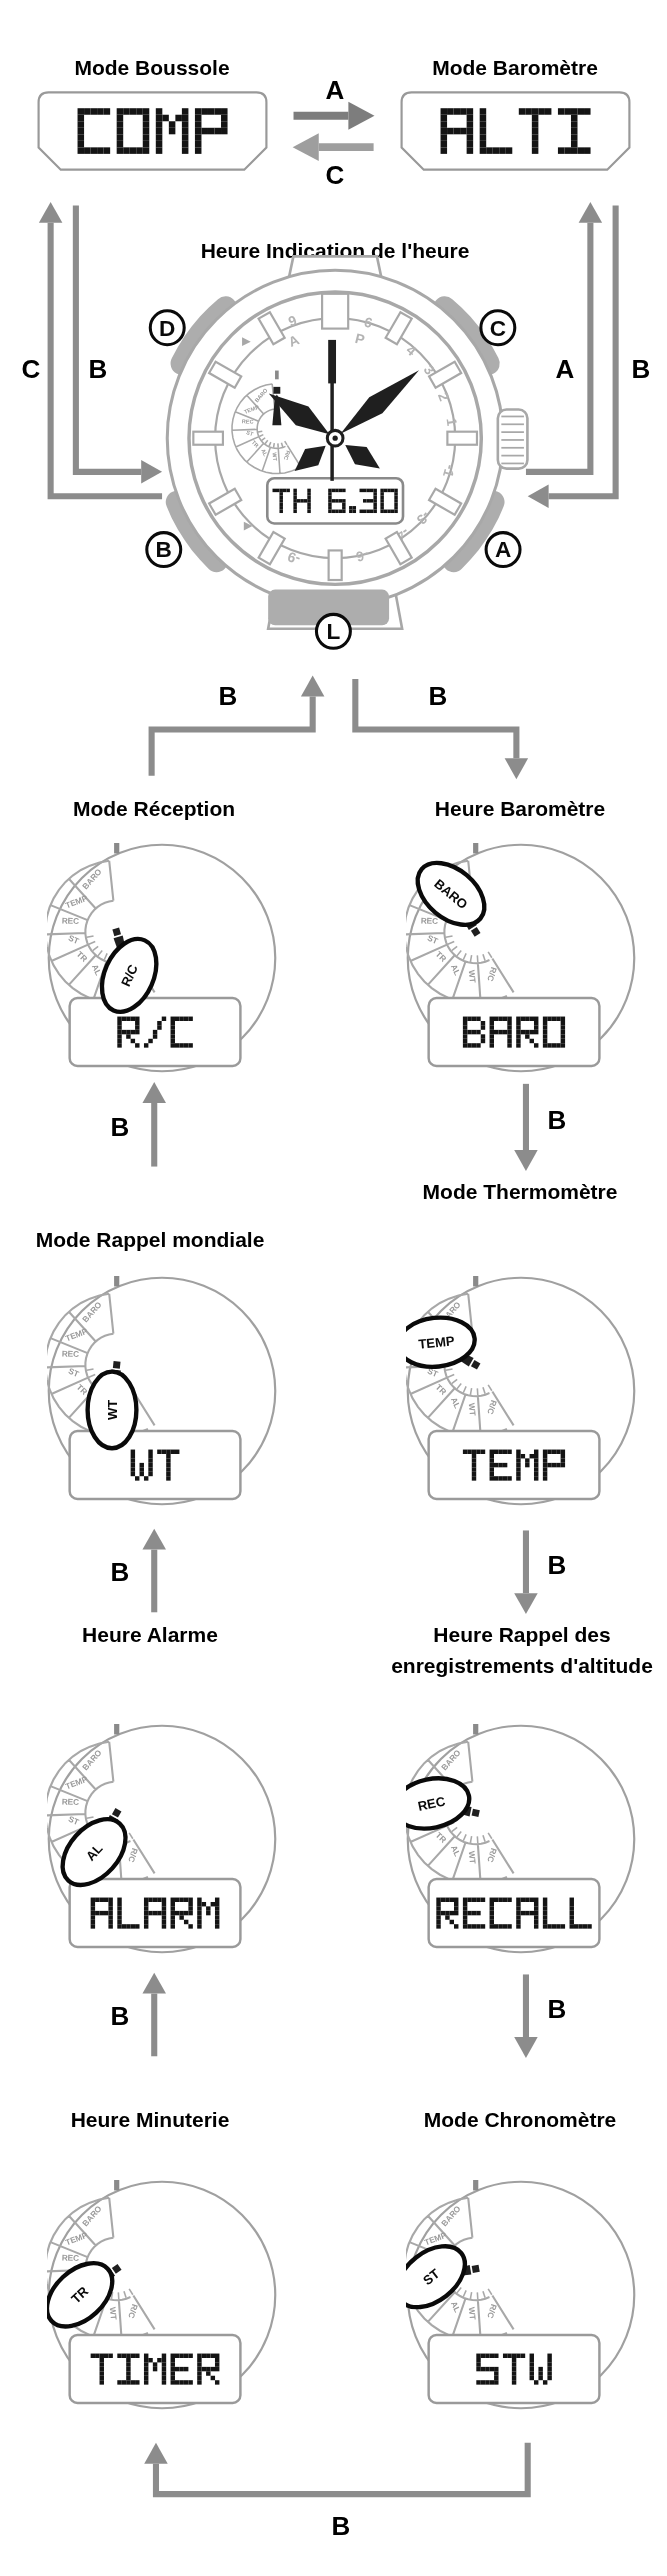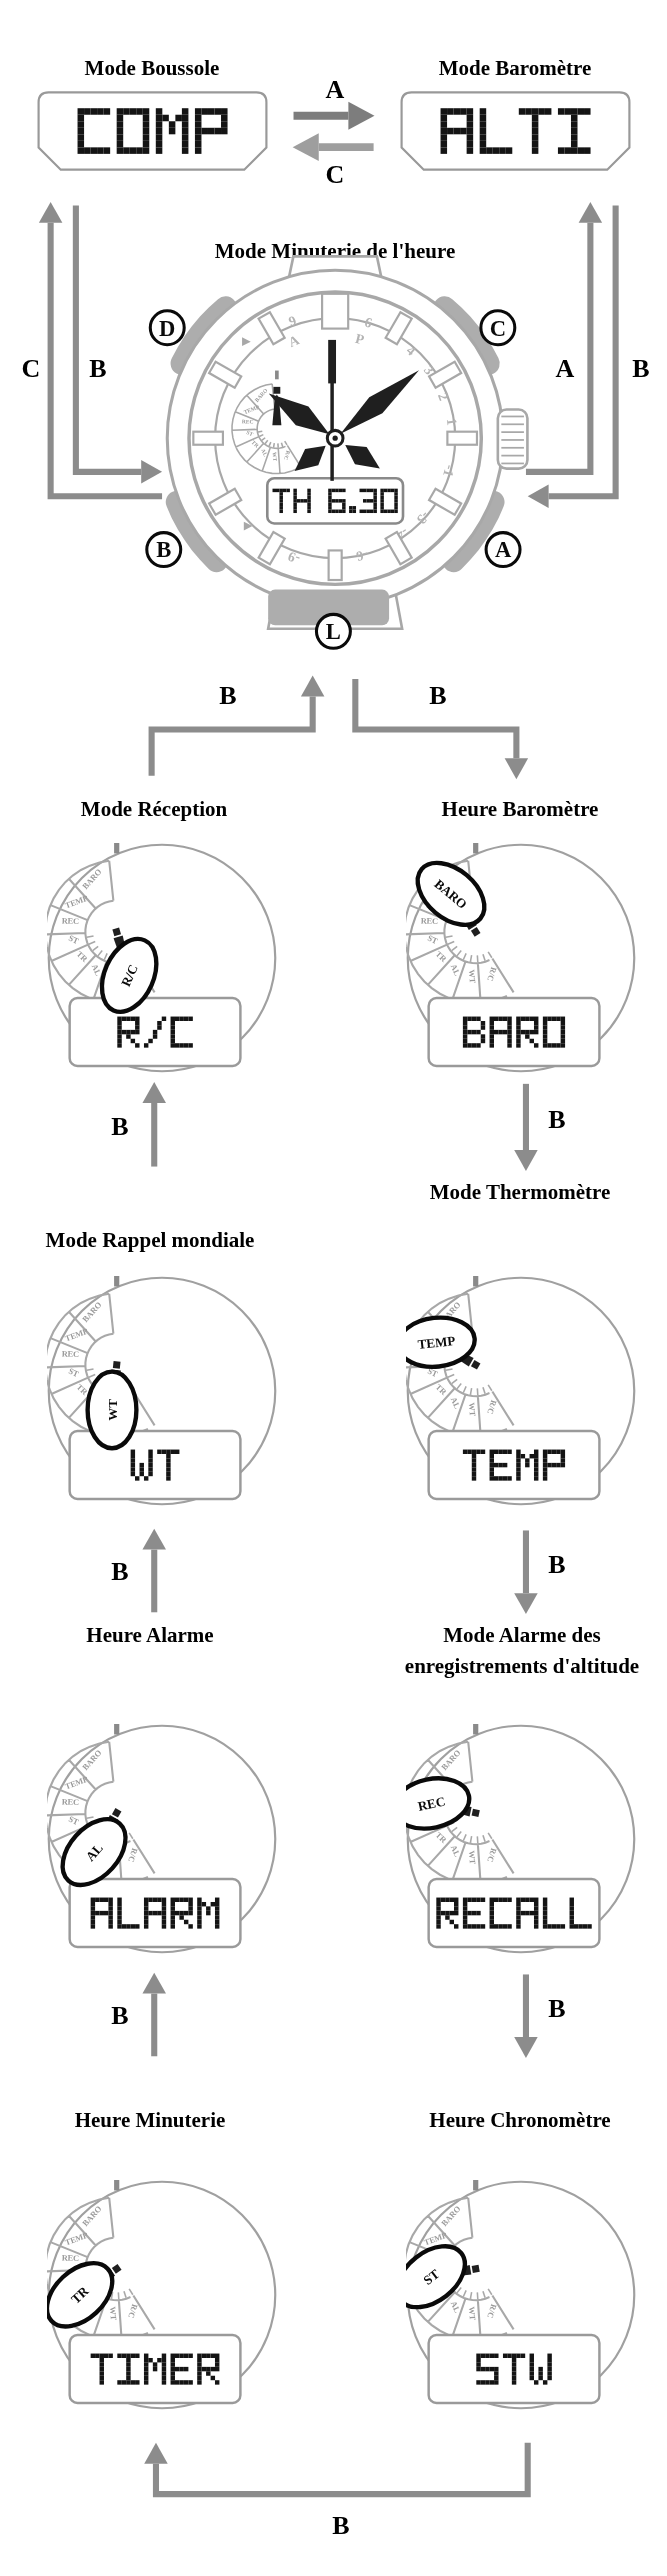--- a/index.html
+++ b/index.html
@@ -1,17 +1,17 @@
 <!DOCTYPE html>
 <html style="font-size:14px"><head>
 <meta charset="utf-8">
 <style>
   html,body{margin:0;padding:0;background:#fff}
   .canvas{position:relative;width:668px;height:2576px;background:#fff;
-          font-family:Liberation Serif, serif;overflow:hidden}
+          font-family:Liberation Sans, sans-serif;overflow:hidden}
   .lbl{position:absolute;transform:translate(-50%,-50%);font-weight:700;color:#000;
        white-space:nowrap;line-height:1.08;text-align:center}
   .t24{font-size:21px}
   .t30{font-size:26px}
   .panel{position:absolute;width:231px;height:80px}
   .mode-circle{position:absolute;width:230px;height:230px}
   #connectors{position:absolute;left:0;top:0}
   #watch{position:absolute;left:122px;top:244px;width:435px;height:418px}
   svg{display:block}
 </style>
@@ -227,21 +227,21 @@
       </svg>
     </div>
   <div class="lbl t30" style="left:335px;top:90px">A</div>
   <div class="lbl t30" style="left:335px;top:175px">C</div>
 
   <div class="lbl t30" style="left:31px;top:369px">C</div>
   <div class="lbl t30" style="left:98px;top:369px">B</div>
   <div class="lbl t30" style="left:565px;top:369px">A</div>
   <div class="lbl t30" style="left:641px;top:369px">B</div>
 
-  <div class="lbl t24" style="left:335px;top:251px">Mode Minuterie de l'heure</div>
+  <div class="lbl t24" style="left:335px;top:251px">Heure Indication de l'heure</div>
   <div id="watch">
       <svg width="435" height="418" viewBox="0 0 500 480">
         <polygon points="197,14 293,14 301,52 189,52" fill="#fff" stroke="#a8a8a8" stroke-width="3"></polygon>
         <polygon points="178,388 312,388 322,442 168,442" fill="#fff" stroke="#a8a8a8" stroke-width="3"></polygon>
         <polyline points="119.0,72.9 108.8,82.0 99.3,91.9 90.5,102.3 82.5,113.4 75.3,125.0 68.8,137.1" fill="none" stroke="#adadad" stroke-width="26" stroke-linecap="round"></polyline>
         <polyline points="421.2,137.1 414.7,125.0 407.5,113.4 399.5,102.3 390.7,91.9 381.2,82.0 371.0,72.9" fill="none" stroke="#adadad" stroke-width="26" stroke-linecap="round"></polyline>
         <polyline points="63.3,296.4 68.8,308.9 75.3,321.0 82.5,332.6 90.5,343.7 99.3,354.1 108.8,364.0" fill="none" stroke="#adadad" stroke-width="26" stroke-linecap="round"></polyline>
         <polyline points="381.2,364.0 390.7,354.1 399.5,343.7 407.5,332.6 414.7,321.0 421.2,308.9 426.7,296.4" fill="none" stroke="#adadad" stroke-width="26" stroke-linecap="round"></polyline>
         <circle cx="245" cy="223" r="193" fill="#fff" stroke="#a8a8a8" stroke-width="3.5"></circle>
         <rect x="168" y="397" width="139" height="41" rx="8" fill="#adadad"></rect>
@@ -810,21 +810,21 @@
         <g>
           <ellipse cx="34.966679003209194" cy="76" rx="44" ry="28" fill="#fff" stroke="#0a0a0a" stroke-width="5" transform="rotate(-6 35.0 76.0)"></ellipse>
           <text x="34.966679003209194" y="81.5" fill="#0a0a0a" font-size="15" font-weight="bold" text-anchor="middle" transform="rotate(-6 35.0 76.0)">TEMP</text>
         </g>
       </svg>
     </div>
   <div class="lbl t30" style="left:120px;top:1572px">B</div>
   <div class="lbl t30" style="left:557px;top:1565px">B</div>
 
   <div class="lbl t24" style="left:150px;top:1635px">Heure Alarme</div>
-  <div class="lbl t24" style="left:522px;top:1635px">Mode Alarme des</div>
+  <div class="lbl t24" style="left:522px;top:1635px">Heure Rappel des</div>
   <div class="lbl t24" style="left:522px;top:1666px">enregistrements d'altitude</div>
   <div class="mode-circle" style="left:47px;top:1724px">
       <svg width="230" height="230" viewBox="0 0 264 264">
         <circle cx="132" cy="132" r="130" fill="#fff" stroke="#a0a0a0" stroke-width="2.5"></circle>
         <g>
           <path d="M71.4 20.4 L 60.2 22.4 L 49.3 26.0 L 39.0 31.0 L 29.5 37.4 L 21.0 45.0 L 13.7 53.8 L 7.6 63.5 L 2.9 74.0 L -0.2 85.0 L -1.8 96.3 L -1.8 107.7 L -0.2 119.0 L 2.9 130.0 L 7.6 140.5 L 13.7 150.2 L 21.0 159.0 L 29.5 166.6 L 39.0 173.0 L 49.3 178.0 L 60.2 181.6 L 71.4 183.6 L 82.9 184.0 L 94.2 182.8 L 105.3 180.0 L 115.9 175.7 M76.2 66.2 L 71.3 67.1 L 66.5 68.6 L 62.0 70.8 L 57.8 73.6 L 54.1 77.0 L 50.9 80.8 L 48.2 85.1 L 46.2 89.7 L 44.8 94.5 L 44.1 99.5 L 44.1 104.5 L 44.8 109.5 L 46.2 114.3 L 48.2 118.9 L 50.9 123.2 L 54.1 127.0 L 57.8 130.4 L 62.0 133.2 L 66.5 135.4 L 71.3 136.9 L 76.2 137.8 L 81.3 138.0 L 86.3 137.5 L 91.1 136.2 L 95.8 134.4 M76.2 66.2 L71.4 20.4 M55.9 75.2 L25.1 41.1 M46.6 88.5 L4.0 71.3 M44.0 103.3 L-2.0 104.9 M47.1 116.6 L5.1 135.4 M55.9 128.8 L25.1 162.9 M68.3 136.0 L53.3 179.5 M82.5 137.9 L85.7 183.8 M99.1 132.5 L123.5 171.5" fill="none" stroke="#a8a8a8" stroke-width="2.40"></path>
           <line x1="53.41019066867038" y1="106.68850079700712" x2="45.531728644572716" y2="108.07768621834256" stroke="#a8a8a8" stroke-width="1.8"></line>
           <line x1="55.33427264364977" y1="112.9818893630466" x2="48.025908982508966" y2="116.235782507653" stroke="#a8a8a8" stroke-width="1.8"></line>
           <line x1="58.72370965261851" y1="118.62285983379277" x2="52.41962362376473" y2="123.54815163639805" stroke="#a8a8a8" stroke-width="1.8"></line>
           <line x1="63.37714016620723" y1="123.27629034738149" x2="58.451848363601954" y2="129.58037637623528" stroke="#a8a8a8" stroke-width="1.8"></line>
@@ -1074,21 +1074,21 @@
         <g>
           <ellipse cx="29.13632476184211" cy="91.18859207747651" rx="44" ry="28" fill="#fff" stroke="#0a0a0a" stroke-width="5" transform="rotate(-12 29.1 91.2)"></ellipse>
           <text x="29.13632476184211" y="96.68859207747651" fill="#0a0a0a" font-size="15" font-weight="bold" text-anchor="middle" transform="rotate(-12 29.1 91.2)">REC</text>
         </g>
       </svg>
     </div>
   <div class="lbl t30" style="left:120px;top:2016px">B</div>
   <div class="lbl t30" style="left:557px;top:2009px">B</div>
 
   <div class="lbl t24" style="left:150px;top:2120px">Heure Minuterie</div>
-  <div class="lbl t24" style="left:520px;top:2120px">Heure Chronomètre</div>
+  <div class="lbl t24" style="left:520px;top:2120px">Mode Chronomètre</div>
   <div class="mode-circle" style="left:47px;top:2180px">
       <svg width="230" height="230" viewBox="0 0 264 264">
         <circle cx="132" cy="132" r="130" fill="#fff" stroke="#a0a0a0" stroke-width="2.5"></circle>
         <g>
           <path d="M71.4 20.4 L 60.2 22.4 L 49.3 26.0 L 39.0 31.0 L 29.5 37.4 L 21.0 45.0 L 13.7 53.8 L 7.6 63.5 L 2.9 74.0 L -0.2 85.0 L -1.8 96.3 L -1.8 107.7 L -0.2 119.0 L 2.9 130.0 L 7.6 140.5 L 13.7 150.2 L 21.0 159.0 L 29.5 166.6 L 39.0 173.0 L 49.3 178.0 L 60.2 181.6 L 71.4 183.6 L 82.9 184.0 L 94.2 182.8 L 105.3 180.0 L 115.9 175.7 M76.2 66.2 L 71.3 67.1 L 66.5 68.6 L 62.0 70.8 L 57.8 73.6 L 54.1 77.0 L 50.9 80.8 L 48.2 85.1 L 46.2 89.7 L 44.8 94.5 L 44.1 99.5 L 44.1 104.5 L 44.8 109.5 L 46.2 114.3 L 48.2 118.9 L 50.9 123.2 L 54.1 127.0 L 57.8 130.4 L 62.0 133.2 L 66.5 135.4 L 71.3 136.9 L 76.2 137.8 L 81.3 138.0 L 86.3 137.5 L 91.1 136.2 L 95.8 134.4 M76.2 66.2 L71.4 20.4 M55.9 75.2 L25.1 41.1 M46.6 88.5 L4.0 71.3 M44.0 103.3 L-2.0 104.9 M47.1 116.6 L5.1 135.4 M55.9 128.8 L25.1 162.9 M68.3 136.0 L53.3 179.5 M82.5 137.9 L85.7 183.8 M99.1 132.5 L123.5 171.5" fill="none" stroke="#a8a8a8" stroke-width="2.40"></path>
           <line x1="53.41019066867038" y1="106.68850079700712" x2="45.531728644572716" y2="108.07768621834256" stroke="#a8a8a8" stroke-width="1.8"></line>
           <line x1="55.33427264364977" y1="112.9818893630466" x2="48.025908982508966" y2="116.235782507653" stroke="#a8a8a8" stroke-width="1.8"></line>
           <line x1="58.72370965261851" y1="118.62285983379277" x2="52.41962362376473" y2="123.54815163639805" stroke="#a8a8a8" stroke-width="1.8"></line>
           <line x1="63.37714016620723" y1="123.27629034738149" x2="58.451848363601954" y2="129.58037637623528" stroke="#a8a8a8" stroke-width="1.8"></line>
           <line x1="69.0181106369534" y1="126.66572735635022" x2="65.76421749234699" y2="133.97409101749102" stroke="#a8a8a8" stroke-width="1.8"></line>

